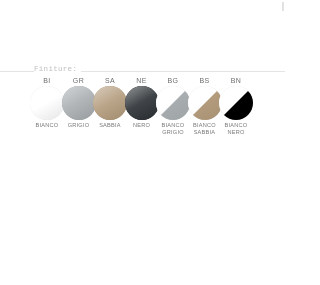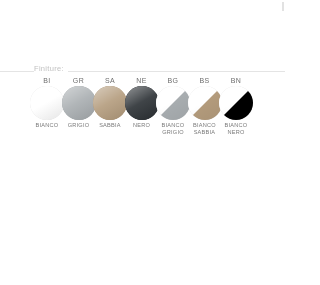--- a/index.html
+++ b/index.html
@@ -51,20 +51,21 @@
     position: absolute;
     left: 34px;
     top: 0px;
     background: #ffffff;
     padding: 0 4px 0 0;
     font-size: 7.5px;
     letter-spacing: .3px;
     color: #c2c2c2;
     line-height: 12px;
     white-space: nowrap;
+    font-family: Liberation Mono, monospace;
   }
 
   
   .swatch-strip {
     position: absolute;
     left: 30px;
     top: 76px;
     width: 232px;
     height: 62px;
   }

